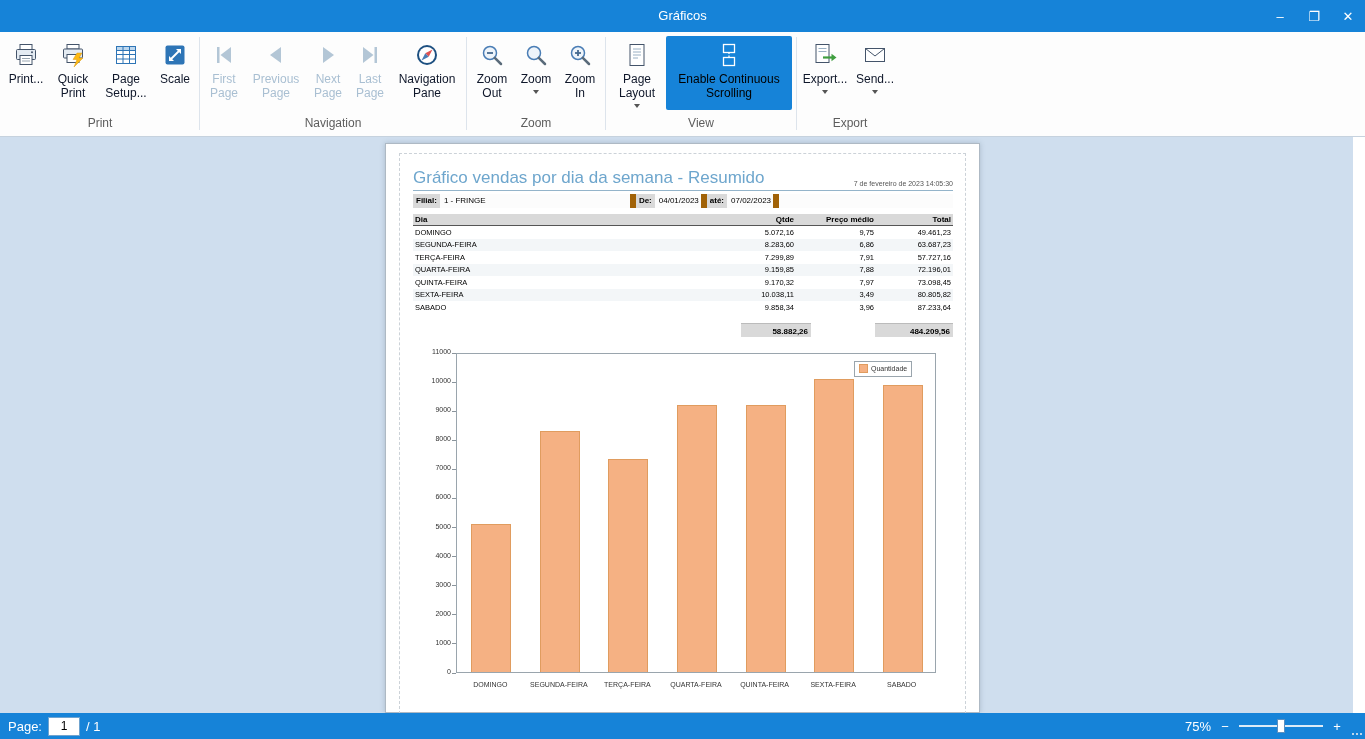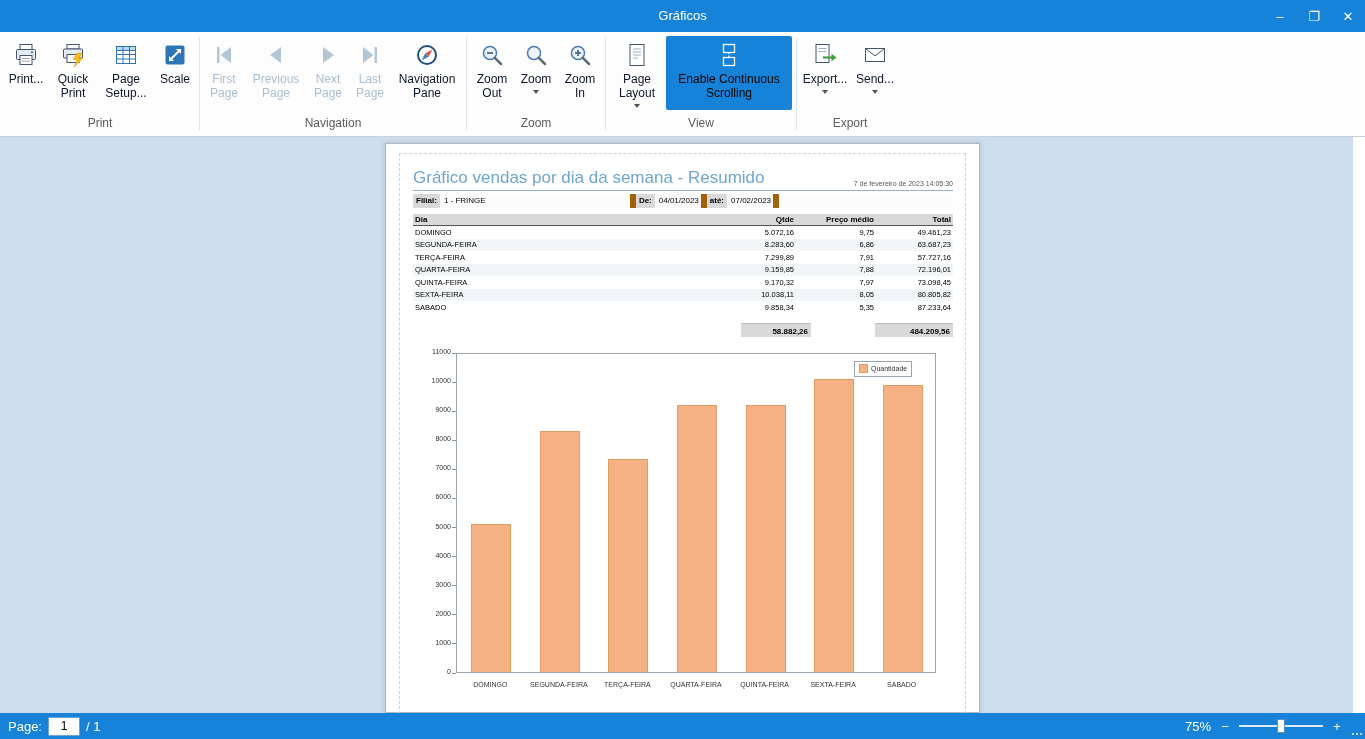--- a/index.html
+++ b/index.html
@@ -369,27 +369,27 @@
             </div>
             <div class="trow">
               <div class="c-dia">QUINTA-FEIRA</div>
               <div class="c-qtde">9.170,32</div>
               <div class="c-pm">7,97</div>
               <div class="c-total">73.098,45</div>
             </div>
             <div class="trow alt">
               <div class="c-dia">SEXTA-FEIRA</div>
               <div class="c-qtde">10.038,11</div>
-              <div class="c-pm">8,05</div>
+              <div class="c-pm">3,49</div>
               <div class="c-total">80.805,82</div>
             </div>
             <div class="trow">
               <div class="c-dia">SABADO</div>
               <div class="c-qtde">9.858,34</div>
-              <div class="c-pm">5,35</div>
+              <div class="c-pm">3,96</div>
               <div class="c-total">87.233,64</div>
             </div>
           </div>
 
         <div class="totals">
           <div class="tot-spacer"></div>
           <div class="tot-box tot-qtde">58.882,26</div>
           <div class="tot-gap"></div>
           <div class="tot-box tot-total">484.209,56</div>
         </div>

